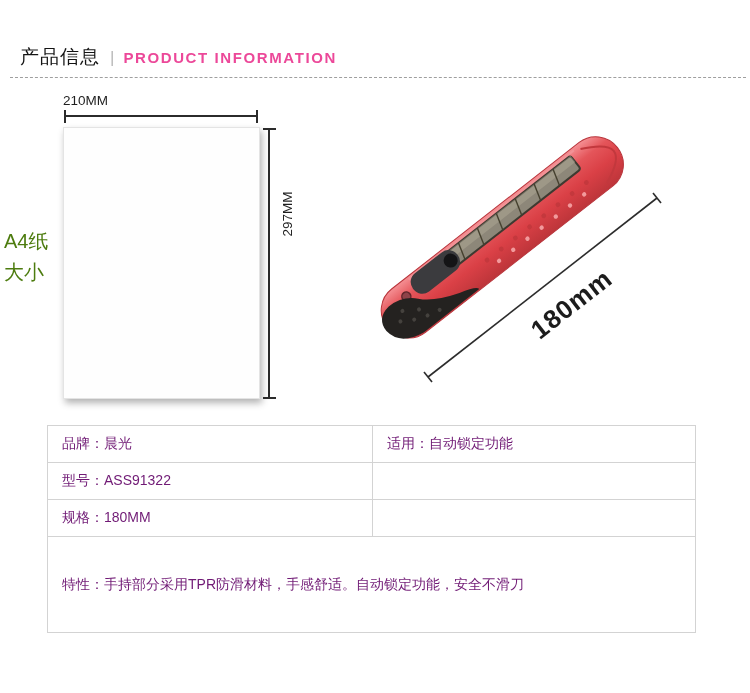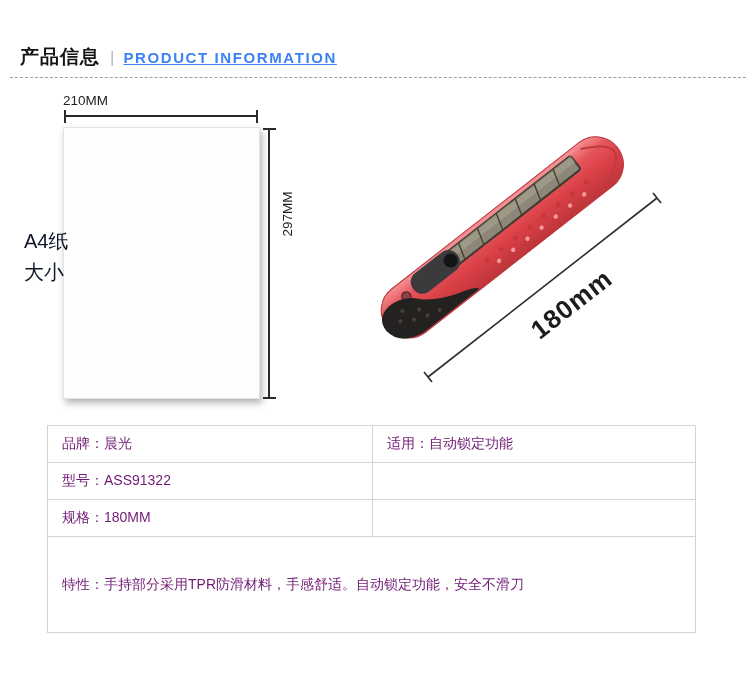--- a/index.html
+++ b/index.html
@@ -8,23 +8,23 @@
     width:750px; height:693px; position:relative; overflow:hidden;
     font-family:"Liberation Sans","DejaVu Sans",sans-serif;
   }
 
   
   .pi-header {
     position:absolute; left:10px; top:44px; width:736px; height:34px;
     border-bottom:1px dashed #9f9f9f;
     display:flex; align-items:baseline;
   }
-  .pi-header .zh { font-size:19px; font-weight:bold; color:#141414; margin-left:10px; letter-spacing:1px; }
+  .pi-header .zh { font-size:19px; font-weight:normal; color:#141414; margin-left:10px; letter-spacing:1px; }
   .pi-header .sep { font-size:17px; color:#b8b8b8; margin:0 9px 0 10px; font-weight:normal; }
-  .pi-header .en { font-size:15px; color:#3b82f6; letter-spacing:1.6px; font-weight:bold;text-decoration:underline; }
+  .pi-header .en { font-size:15px; color:#ec4899; letter-spacing:1.6px; font-weight:bold; }
 
   
   .a4-wrap { position:absolute; left:0; top:90px; width:330px; height:330px; }
   .a4-width-label {
     position:absolute; left:63px; top:3px; width:197px; text-align:left;
     font-size:13.5px; color:#1f1f1f;
   }
   .dim-h {
     position:absolute; left:64px; top:20px; width:194px; height:13px;
     border-left:2px solid #2b2b2b; border-right:2px solid #2b2b2b;
@@ -38,21 +38,21 @@
   .dim-v {
     position:absolute; left:263px; top:38px; width:13px; height:271px;
     border-top:2px solid #2b2b2b; border-bottom:2px solid #2b2b2b;
   }
   .dim-v-line { position:absolute; top:0; bottom:0; left:5px; border-left:2px solid #2b2b2b; }
   .a4-height-label {
     position:absolute; left:256px; top:116px; width:64px; height:16px;
     text-align:center; font-size:13.5px; color:#1f1f1f;
     transform:rotate(-90deg);
   }
-  .a4-caption { position:absolute; left:24px; top:136px; font-size:20px; color:#0f172a; line-height:31px; }
+  .a4-caption { position:absolute; left:4px; top:136px; font-size:20px; color:#4d7c0f; line-height:31px; }
 
   
   .knife-svg { position:absolute; left:330px; top:95px; }
 
   
   .spec-table {
     position:absolute; left:47px; top:425px; width:648px;
     border-collapse:collapse; table-layout:fixed;
   }
   .spec-table td {

